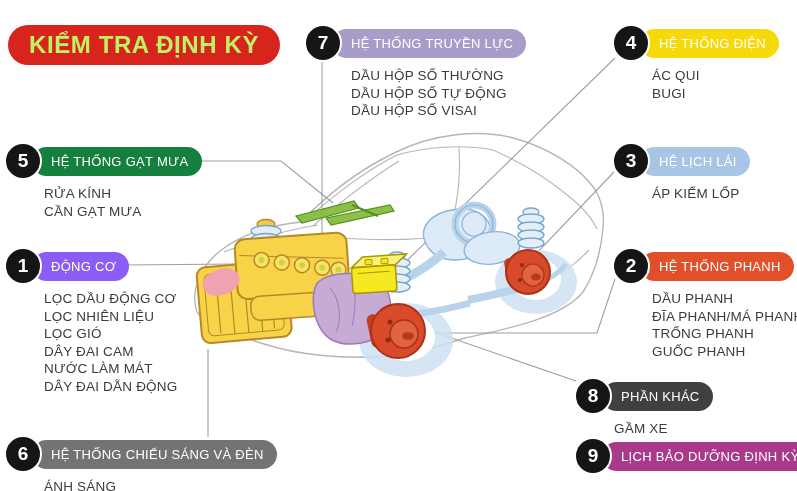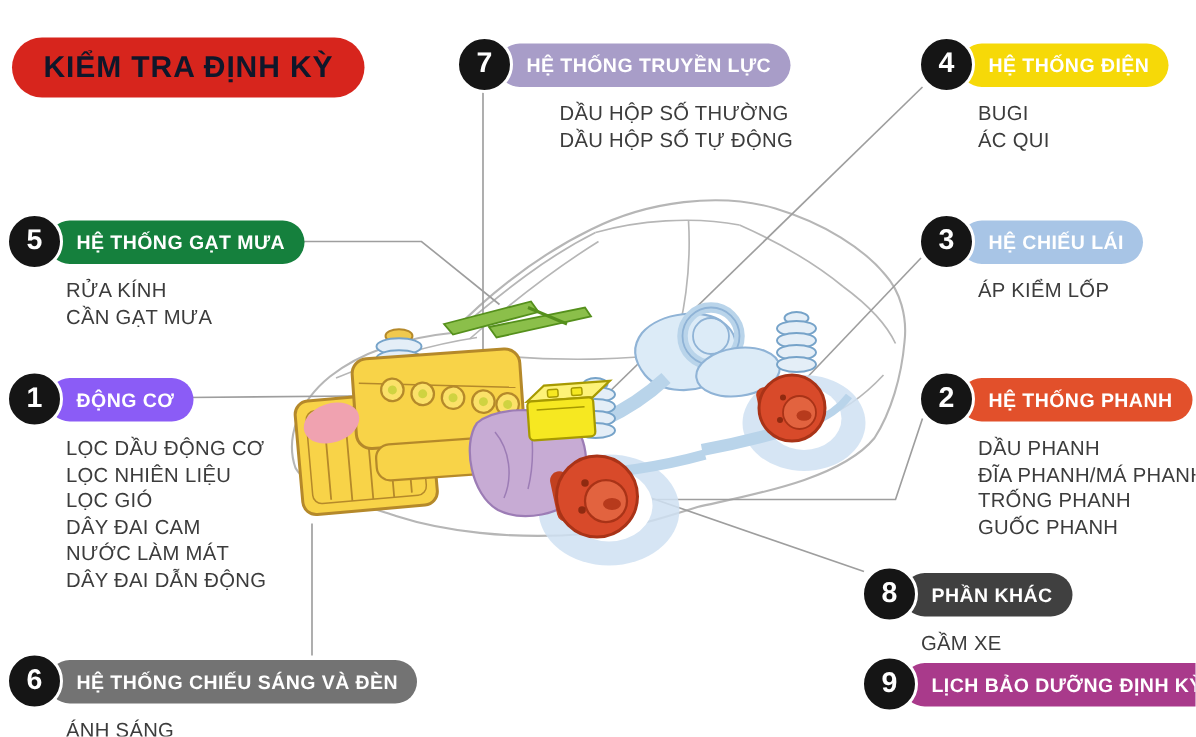--- a/index.html
+++ b/index.html
@@ -4,45 +4,45 @@
 <style>
   html,body{margin:0;padding:0}
   body{
     width:797px;height:491px;background:#ffffff;position:relative;overflow:hidden;
     font-family:"Liberation Sans","DejaVu Sans",sans-serif;
   }
   #stage{position:absolute;left:0;top:0;width:797px;height:491px}
   #car-svg{position:absolute;left:0;top:0}
   .title{
     position:absolute;left:8px;top:25px;height:40px;display:inline-flex;align-items:center;
-    padding:0 21px;border-radius:21px;color:#0f172a;font-weight:bold;font-size:20px;letter-spacing:.6px;
+    padding:0 21px;border-radius:21px;color:#bef264;font-weight:bold;font-size:24px;letter-spacing:.6px;
     white-space:nowrap;
   }
   .co{position:absolute}
   .row{display:flex;align-items:center}
   .badge{
     position:relative;z-index:2;flex:none;width:34px;height:34px;border:2px solid #fff;border-radius:50%;
     color:#fff;display:flex;align-items:center;justify-content:center;font-weight:bold;font-size:19px;
   }
   .pill{
     position:relative;z-index:1;height:29px;display:inline-flex;align-items:center;
-    padding:0 13px 0 19px;margin-left:-10px;border-radius:15px;color:#fff;font-weight:bold;
+    padding:0 13px 0 19px;margin-left:-10px;border-radius:15px;color:#fff;font-weight:normal;
     font-size:13px;letter-spacing:.3px;white-space:nowrap;
   }
   .items{margin:5px 0 0 40px;font-size:13.5px;line-height:17.5px;color:#3c3c3c;letter-spacing:.2px;white-space:nowrap}
   .c1{left:4px;top:247px}
   .c2{left:612px;top:247px}
   .c3{left:612px;top:142px}
   .c4{left:612px;top:24px}
   .c5{left:4px;top:142px}
   .c6{left:4px;top:435px}
   .c7{left:304px;top:24px}
   .c8{left:574px;top:377px}
   .c9{left:574px;top:437px}
-  .c7 .items{margin-left:69px}
+  .c7 .items{margin-left:47px}
 </style>
 </head>
 <body>
 
 <div id="stage">
 
   <svg id="car-svg" width="797" height="491" viewBox="0 0 797 491">
 
     <g fill="none" stroke="#b6b6b6" stroke-width="1.4">
       <path d="M197,312 C190,292 199,268 220,251 C240,235 270,225 301,222 C322,200 355,172 394,153
@@ -206,35 +206,35 @@
         <div class="item">DẦU PHANH</div>
         <div class="item">ĐĨA PHANH/MÁ PHANH</div>
         <div class="item">TRỐNG PHANH</div>
         <div class="item">GUỐC PHANH</div>
       </div>
   </div>
 
   <div class="co c3">
     <div class="row">
       <div class="badge" style="background-color: rgb(21, 21, 21);">3</div>
-      <div class="pill" style="background-color: rgb(168, 197, 230);">HỆ CHIẾU LÁI</div>
+      <div class="pill" style="background-color: rgb(168, 197, 230);">HỆ LỊCH LÁI</div>
     </div>
     <div class="items">
         <div class="item">ÁP KIỂM LỐP</div>
       </div>
   </div>
 
   <div class="co c4">
     <div class="row">
       <div class="badge" style="background-color: rgb(21, 21, 21);">4</div>
       <div class="pill" style="background-color: rgb(246, 217, 8); text-align: right;">HỆ THỐNG ĐIỆN</div>
     </div>
     <div class="items">
+        <div class="item">ÁC QUI</div>
         <div class="item">BUGI</div>
-        <div class="item">ÁC QUI</div>
       </div>
   </div>
 
   <div class="co c5">
     <div class="row">
       <div class="badge" style="background-color: rgb(21, 21, 21);">5</div>
       <div class="pill" style="background-color: #15803d;">HỆ THỐNG GẠT MƯA</div>
     </div>
     <div class="items">
         <div class="item">RỬA KÍNH</div>
@@ -253,20 +253,21 @@
   </div>
 
   <div class="co c7">
     <div class="row">
       <div class="badge" style="background-color: rgb(21, 21, 21);">7</div>
       <div class="pill" style="background-color: rgb(168, 157, 200);">HỆ THỐNG TRUYỀN LỰC</div>
     </div>
     <div class="items">
         <div class="item">DẦU HỘP SỐ THƯỜNG</div>
         <div class="item">DẦU HỘP SỐ TỰ ĐỘNG</div>
+        <div class="item">DẦU HỘP SỐ VISAI</div>
       </div>
   </div>
 
   <div class="co c8">
     <div class="row">
       <div class="badge" style="background-color: rgb(21, 21, 21);">8</div>
       <div class="pill" style="background-color: #404040;">PHẦN KHÁC</div>
     </div>
     <div class="items">
         <div class="item">GẦM XE</div>

